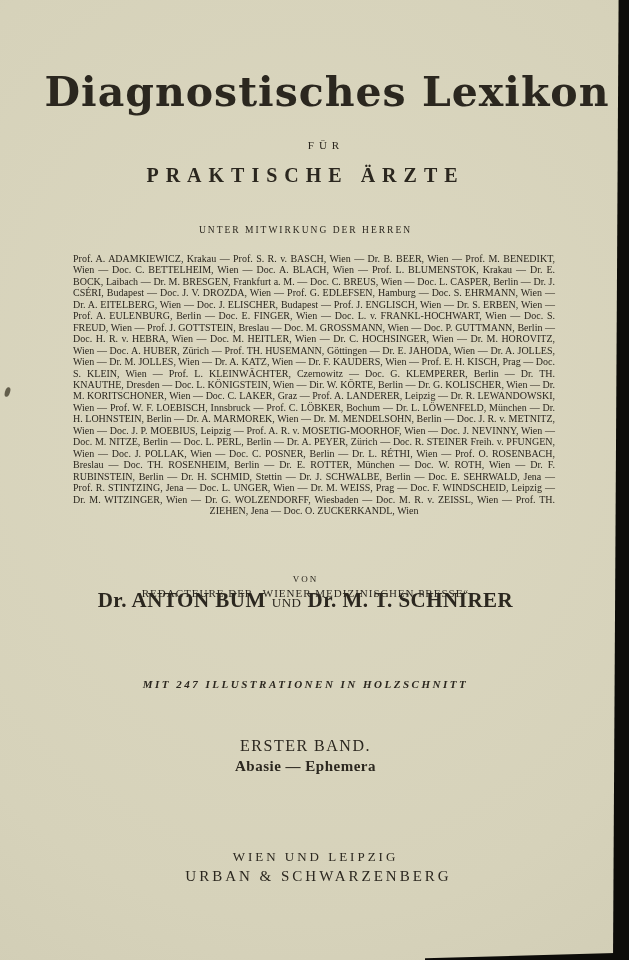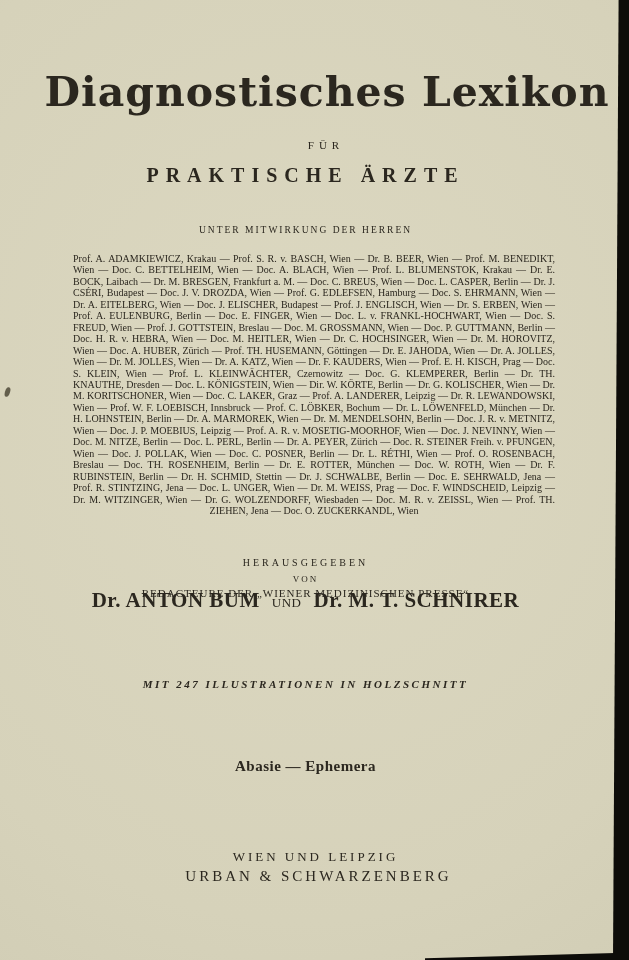--- a/index.html
+++ b/index.html
@@ -23,21 +23,21 @@
   .contributors {
     position:absolute; top:243px; left:73px; width:482px;
     font-size:10px; line-height:11.45px;
     text-align:justify; text-align-last:center;
     hyphens:none;
   }
 
   .herausgegeben{ top:557px; font-size:10px;  letter-spacing:3px; }
   .von          { top:574px; font-size:9px;   letter-spacing:2px; }
   .editors      { top:588px; font-size:21px;  font-weight:bold; letter-spacing:0.5px; }
-  .editors .conj{ font-size:13px; font-weight:normal; margin:0 12px; }
+  .editors .conj{ font-size:13px; font-weight:normal; margin:0 6px; }
   .redacteure   { top:587px; font-size:11px; letter-spacing:1px; }
 
   .illustrations{ top:678px; font-size:11px;  font-style:italic; font-weight:bold; letter-spacing:2.5px; }
 
   .band         { top:737px; font-size:16px;  letter-spacing:1.5px; }
   .range        { top:758px; font-size:15px;  font-weight:bold; letter-spacing:0.5px; }
 
   .city         { top:849px; font-size:13px;  letter-spacing:3px;padding-left:20px; }
   .publisher    { top:868px; font-size:15px;  letter-spacing:3px;padding-left:26px; }
   .year         { top:897px; font-size:13px;  letter-spacing:2px; }
@@ -57,31 +57,31 @@
 <div class="page">
 
   <div class="center title">Diagnostisches Lexikon</div>
   <div class="center fuer">FÜR</div>
   <div class="center audience">PRAKTISCHE ÄRZTE</div>
 
   <div class="center mitwirkung">UNTER MITWIRKUNG DER HERREN</div>
 
   <p class="contributors">Prof. A. ADAMKIEWICZ, Krakau — Prof. S. R. v. BASCH, Wien — Dr. B. BEER, Wien — Prof. M. BENEDIKT, Wien — Doc. C. BETTELHEIM, Wien — Doc. A. BLACH, Wien — Prof. L. BLUMENSTOK, Krakau — Dr. E. BOCK, Laibach — Dr. M. BRESGEN, Frankfurt a. M. — Doc. C. BREUS, Wien — Doc. L. CASPER, Berlin — Dr. J. CSÉRI, Budapest — Doc. J. V. DROZDA, Wien — Prof. G. EDLEFSEN, Hamburg — Doc. S. EHRMANN, Wien — Dr. A. EITELBERG, Wien — Doc. J. ELISCHER, Budapest — Prof. J. ENGLISCH, Wien — Dr. S. ERBEN, Wien — Prof. A. EULENBURG, Berlin — Doc. E. FINGER, Wien — Doc. L. v. FRANKL-HOCHWART, Wien — Doc. S. FREUD, Wien — Prof. J. GOTTSTEIN, Breslau — Doc. M. GROSSMANN, Wien — Doc. P. GUTTMANN, Berlin — Doc. H. R. v. HEBRA, Wien — Doc. M. HEITLER, Wien — Dr. C. HOCHSINGER, Wien — Dr. M. HOROVITZ, Wien — Doc. A. HUBER, Zürich — Prof. TH. HUSEMANN, Göttingen — Dr. E. JAHODA, Wien — Dr. A. JOLLES, Wien — Dr. M. JOLLES, Wien — Dr. A. KATZ, Wien — Dr. F. KAUDERS, Wien — Prof. E. H. KISCH, Prag — Doc. S. KLEIN, Wien — Prof. L. KLEINWÄCHTER, Czernowitz — Doc. G. KLEMPERER, Berlin — Dr. TH. KNAUTHE, Dresden — Doc. L. KÖNIGSTEIN, Wien — Dir. W. KÖRTE, Berlin — Dr. G. KOLISCHER, Wien — Dr. M. KORITSCHONER, Wien — Doc. C. LAKER, Graz — Prof. A. LANDERER, Leipzig — Dr. R. LEWANDOWSKI, Wien — Prof. W. F. LOEBISCH, Innsbruck — Prof. C. LÖBKER, Bochum — Dr. L. LÖWENFELD, München — Dr. H. LOHNSTEIN, Berlin — Dr. A. MARMOREK, Wien — Dr. M. MENDELSOHN, Berlin — Doc. J. R. v. METNITZ, Wien — Doc. J. P. MOEBIUS, Leipzig — Prof. A. R. v. MOSETIG-MOORHOF, Wien — Doc. J. NEVINNY, Wien — Doc. M. NITZE, Berlin — Doc. L. PERL, Berlin — Dr. A. PEYER, Zürich — Doc. R. STEINER Freih. v. PFUNGEN, Wien — Doc. J. POLLAK, Wien — Doc. C. POSNER, Berlin — Dr. L. RÉTHI, Wien — Prof. O. ROSENBACH, Breslau — Doc. TH. ROSENHEIM, Berlin — Dr. E. ROTTER, München — Doc. W. ROTH, Wien — Dr. F. RUBINSTEIN, Berlin — Dr. H. SCHMID, Stettin — Dr. J. SCHWALBE, Berlin — Doc. E. SEHRWALD, Jena — Prof. R. STINTZING, Jena — Doc. L. UNGER, Wien — Dr. M. WEISS, Prag — Doc. F. WINDSCHEID, Leipzig — Dr. M. WITZINGER, Wien — Dr. G. WOLZENDORFF, Wiesbaden — Doc. M. R. v. ZEISSL, Wien — Prof. TH. ZIEHEN, Jena — Doc. O. ZUCKERKANDL, Wien</p>
 
-  <div class="center herausgegeben">HERAUSGEGEBEN</div>
   <div class="center von">VON</div>
 
   <div class="center editors">
     <span>Dr. ANTON BUM</span><span class="conj">UND</span><span>Dr. M. T. SCHNIRER</span>
   </div>
 
   <div class="center redacteure">REDACTEURE DER „WIENER MEDIZINISCHEN PRESSE“</div>
 
   <div class="center illustrations">MIT 247 ILLUSTRATIONEN IN HOLZSCHNITT</div>
 
+  <div class="center band">ERSTER BAND.</div>
   <div class="center range">Abasie — Ephemera</div>
 
   <div class="center city">WIEN UND LEIPZIG</div>
   <div class="center publisher">URBAN &amp; SCHWARZENBERG</div>
 
   <div class="speck"></div>
   <div class="edge-right"></div>
   <div class="edge-bottom"></div>
 </div>
 

